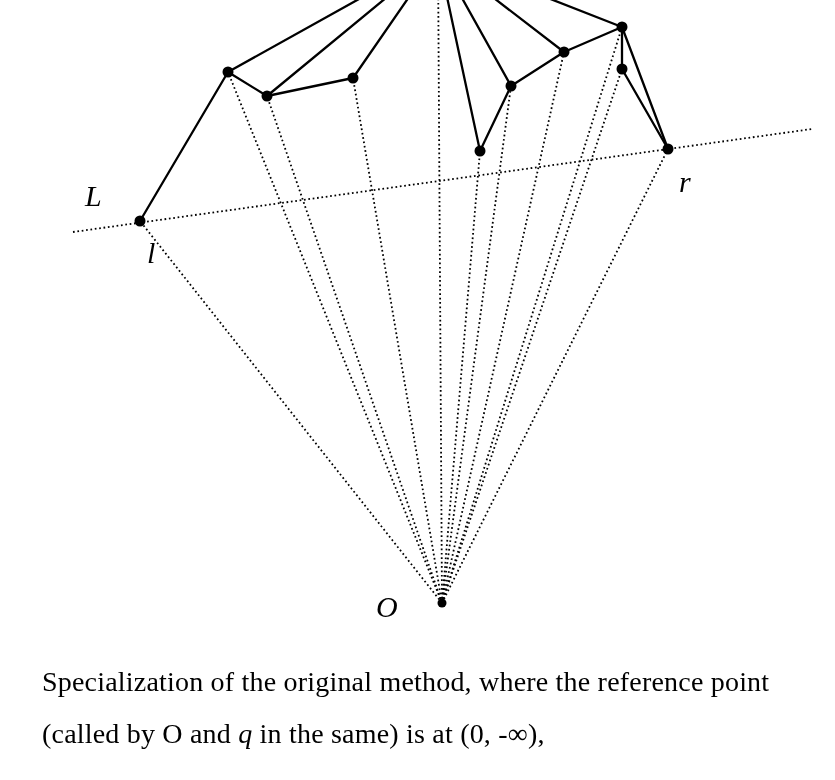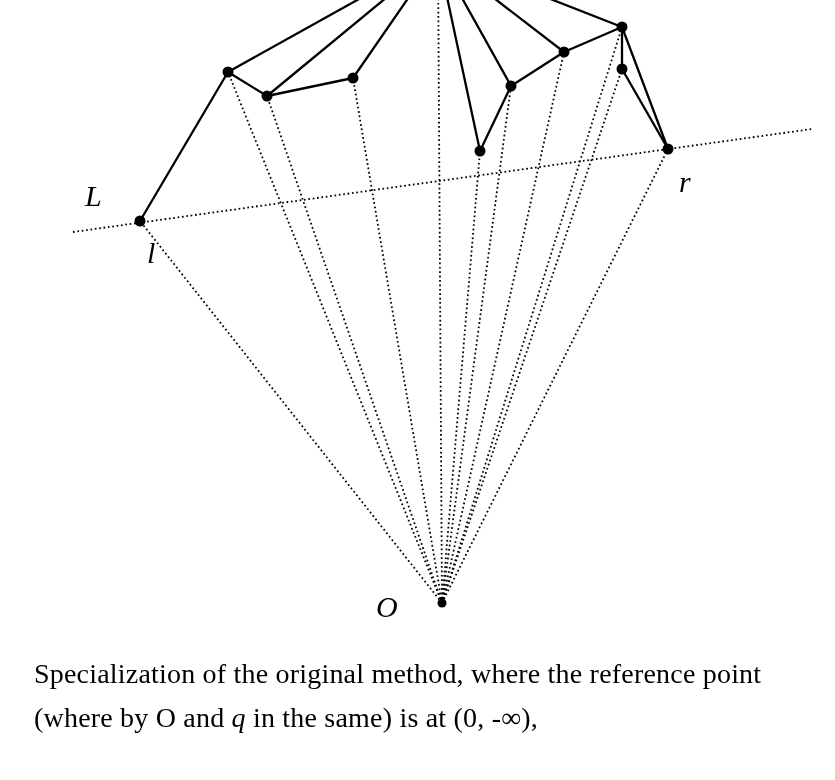--- a/index.html
+++ b/index.html
@@ -33,21 +33,21 @@
     left: 26px;
     top: 648px;
     width: 800px;
     color: #000000;
     font-family: "Liberation Serif", serif;
     font-size: 28px;
     line-height: 36px;
     letter-spacing: 0.2px;
   }
   .caption p {
-    margin: 8px;
+    margin: 16px;
     padding: 0;
     white-space: nowrap;
   }
   .caption .it {
     font-style: italic;
   }
 </style>
 </head>
 <body>
 
@@ -92,15 +92,15 @@
       <circle cx="622" cy="69" r="5.5" fill="#000000"></circle>
       <circle cx="668" cy="149" r="5.5" fill="#000000"></circle>
       <circle cx="442" cy="603" r="4.5" fill="#000000"></circle>
       <text x="85" y="206" font-size="30" class="pt-label">L</text>
       <text x="147" y="263" font-size="30" class="pt-label">l</text>
       <text x="679" y="192" font-size="30" class="pt-label">r</text>
       <text x="376" y="617" font-size="30" class="pt-label">O</text>
     </svg>
   <div class="caption">
       <p><span>Specialization of the original method, where the reference point</span></p>
-      <p><span>(where by O and </span><span class="it">q</span><span> in the same) is at (0, -∞),</span></p>
+      <p><span>(called by O and </span><span class="it">q</span><span> in the same) is at (0, -∞),</span></p>
     </div>
 </div>
 
 </body></html>

